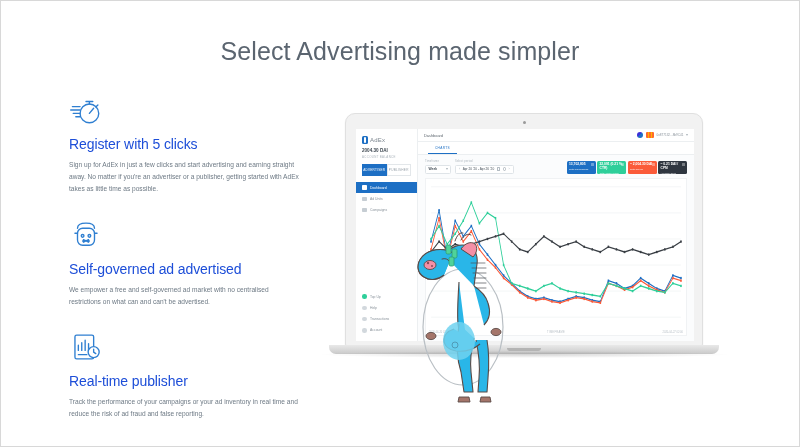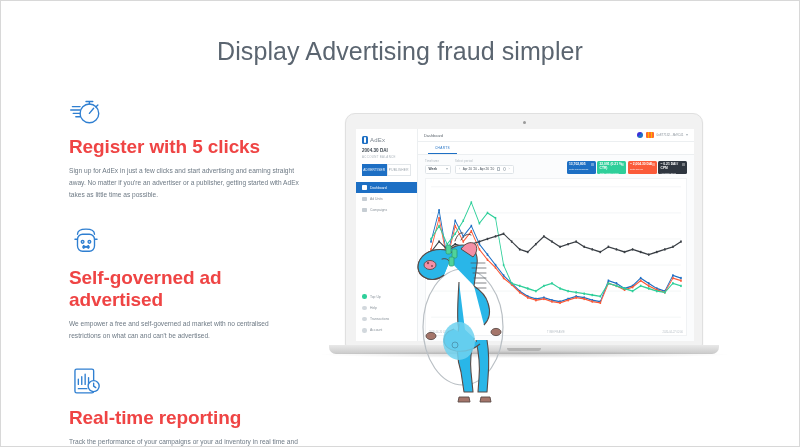--- a/index.html
+++ b/index.html
@@ -31,23 +31,23 @@
     width: 232px;
   }
   .feature { margin-bottom: 22px; }
   .feature-icon {
     width: 34px; height: 34px;
     margin-bottom: 9px;
     color: #2f7fd1;
   }
   .feature-icon svg { display: block; width: 100%; height: 100%; }
   .feature-title {
-    font-size: 19px;
-    font-weight: bold;
-    color: #ef4444;
+    font-size: 14px;
+    font-weight: normal;
+    color: #1d4ed8;
     margin-bottom: 7px;
     letter-spacing: -.1px;
   }
   .feature-body {
     font-size: 6.6px;
     line-height: 1.85;
     color: #6e7a85;
   }
 
   
@@ -205,21 +205,21 @@
   }
   .axis-center { position: absolute; bottom: 1.5px; left: 0; right: 0; text-align: center; font-size: 2.6px; color: #b7bfc6; letter-spacing: .3px; }
 
   
   .mascot { position: absolute; left: 396px; top: 218px; width: 140px; height: 190px; }
   .mascot svg { display: block; width: 100%; height: 100%; }
 </style>
 </head>
 <body>
 
-<div class="page-title">Display Advertising fraud simpler</div>
+<div class="page-title">Select Advertising made simpler</div>
 
 <div class="features">
 
   <div class="feature">
     <div class="feature-icon">
       <svg viewBox="0 0 40 40" fill="none" stroke="currentColor" stroke-width="1.6" stroke-linecap="round">
         <circle cx="24" cy="24" r="11"></circle>
         <path d="M24 13v-3M20 10h8M31.5 16.5l2.5-2.5"></path>
         <path d="M24 24l5-6"></path>
         <path d="M4 16h9M2 20h11M5 24h8M8 28h5"></path>
@@ -247,21 +247,21 @@
   <div class="feature">
     <div class="feature-icon">
       <svg viewBox="0 0 40 40" fill="none" stroke="currentColor" stroke-width="1.6" stroke-linecap="round">
         <rect x="7" y="6" width="22" height="28" rx="2"></rect>
         <path d="M11 18v6M15 15v9M19 12v12M23 16v8"></path>
         <path d="M11 29h10"></path>
         <circle cx="29" cy="26" r="6.5" fill="#fff"></circle>
         <path d="M29 22.5V26l2.5 1.8"></path>
       </svg>
     </div>
-    <div class="feature-title">Real-time reporting</div>
+    <div class="feature-title">Real-time publisher</div>
     <div class="feature-body">Track the performance of your campaigns or your ad inventory in real time and reduce the risk of ad fraud and false reporting.</div>
   </div>
 
 </div>
 
 <div class="laptop">
   <div class="lid">
     <div class="webcam"></div>
 
     <div class="screen">

